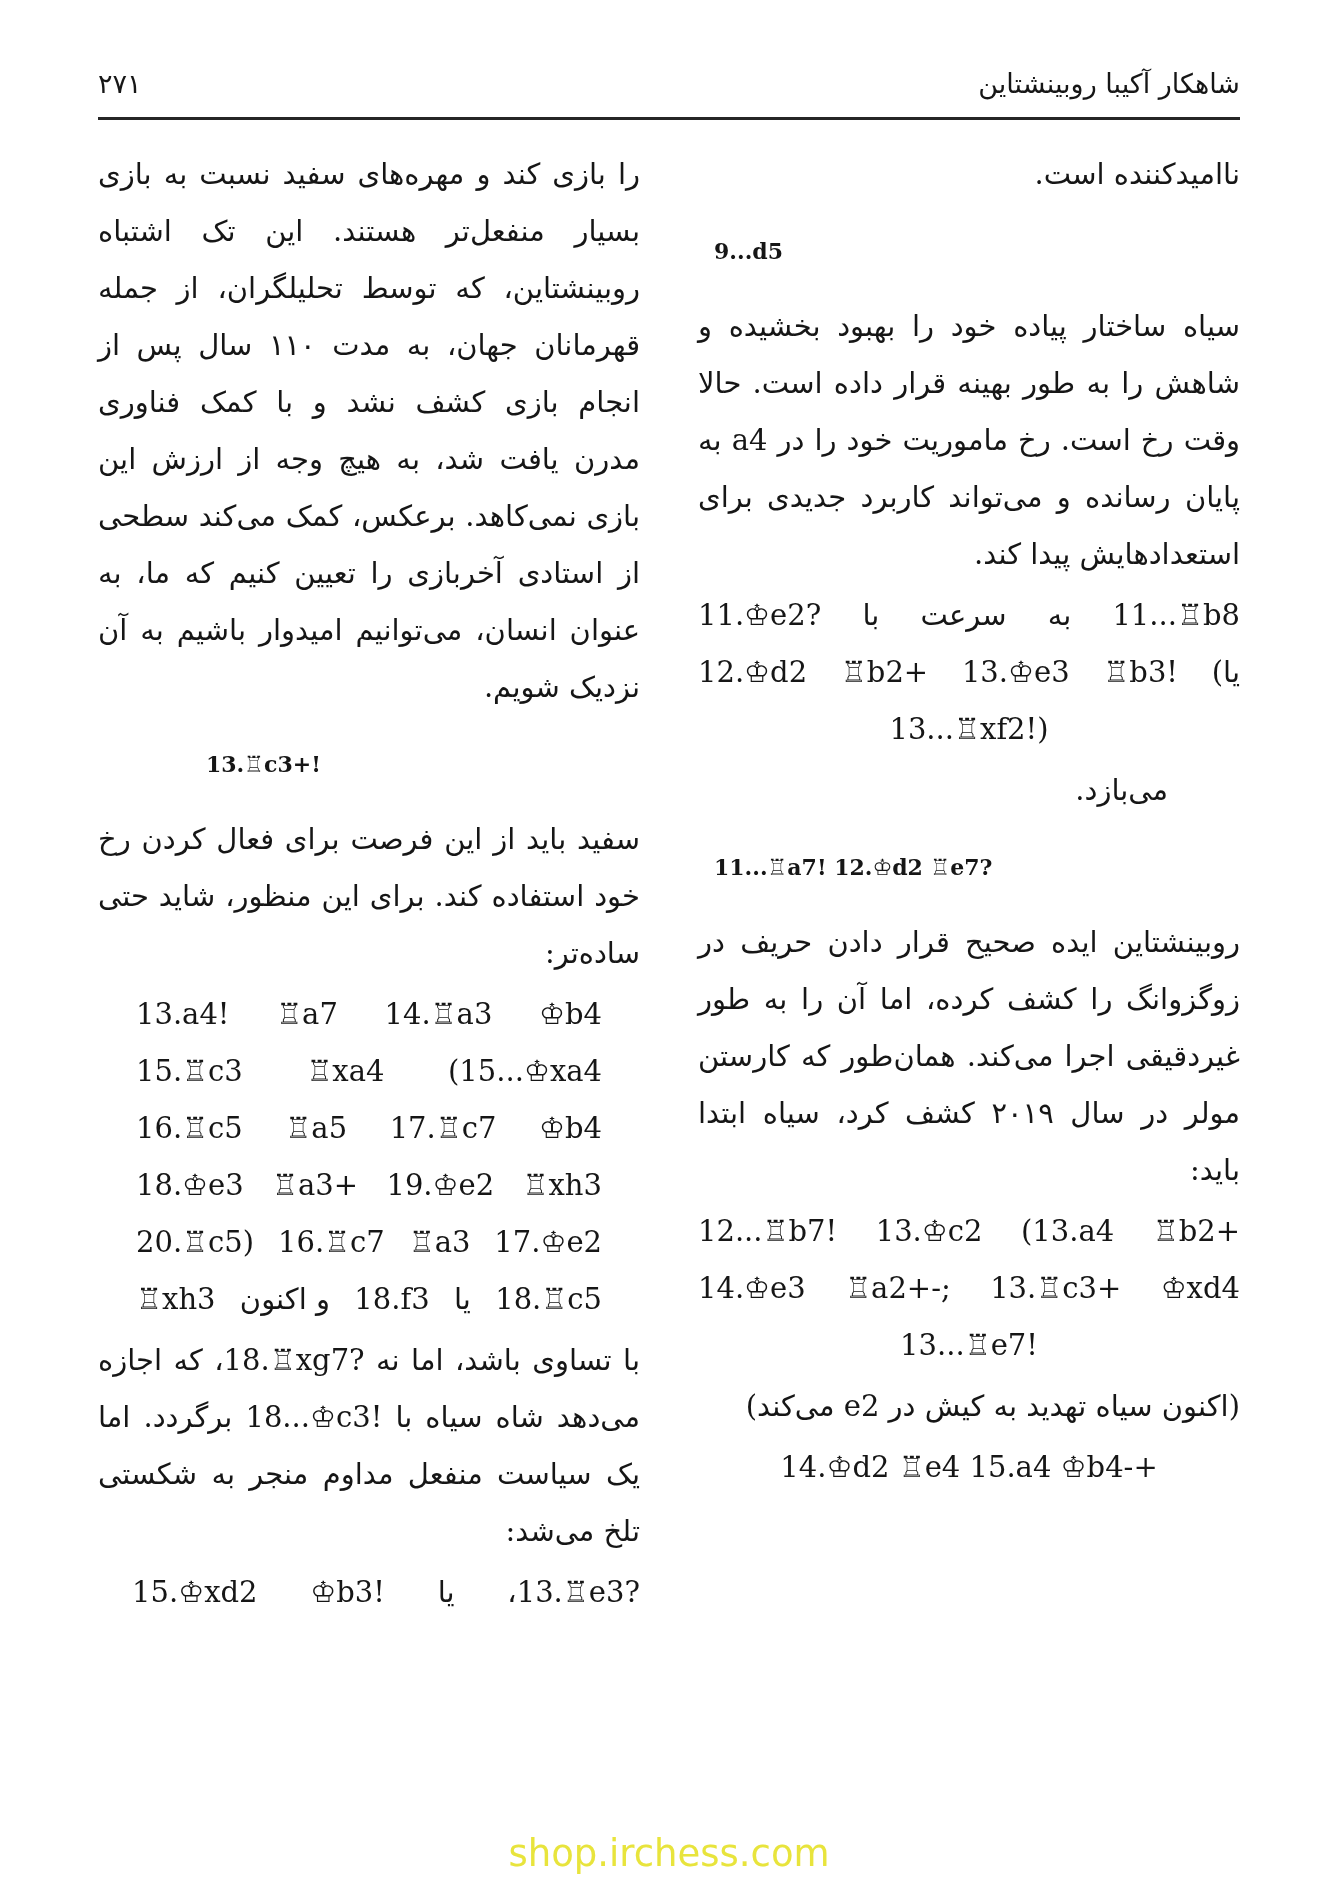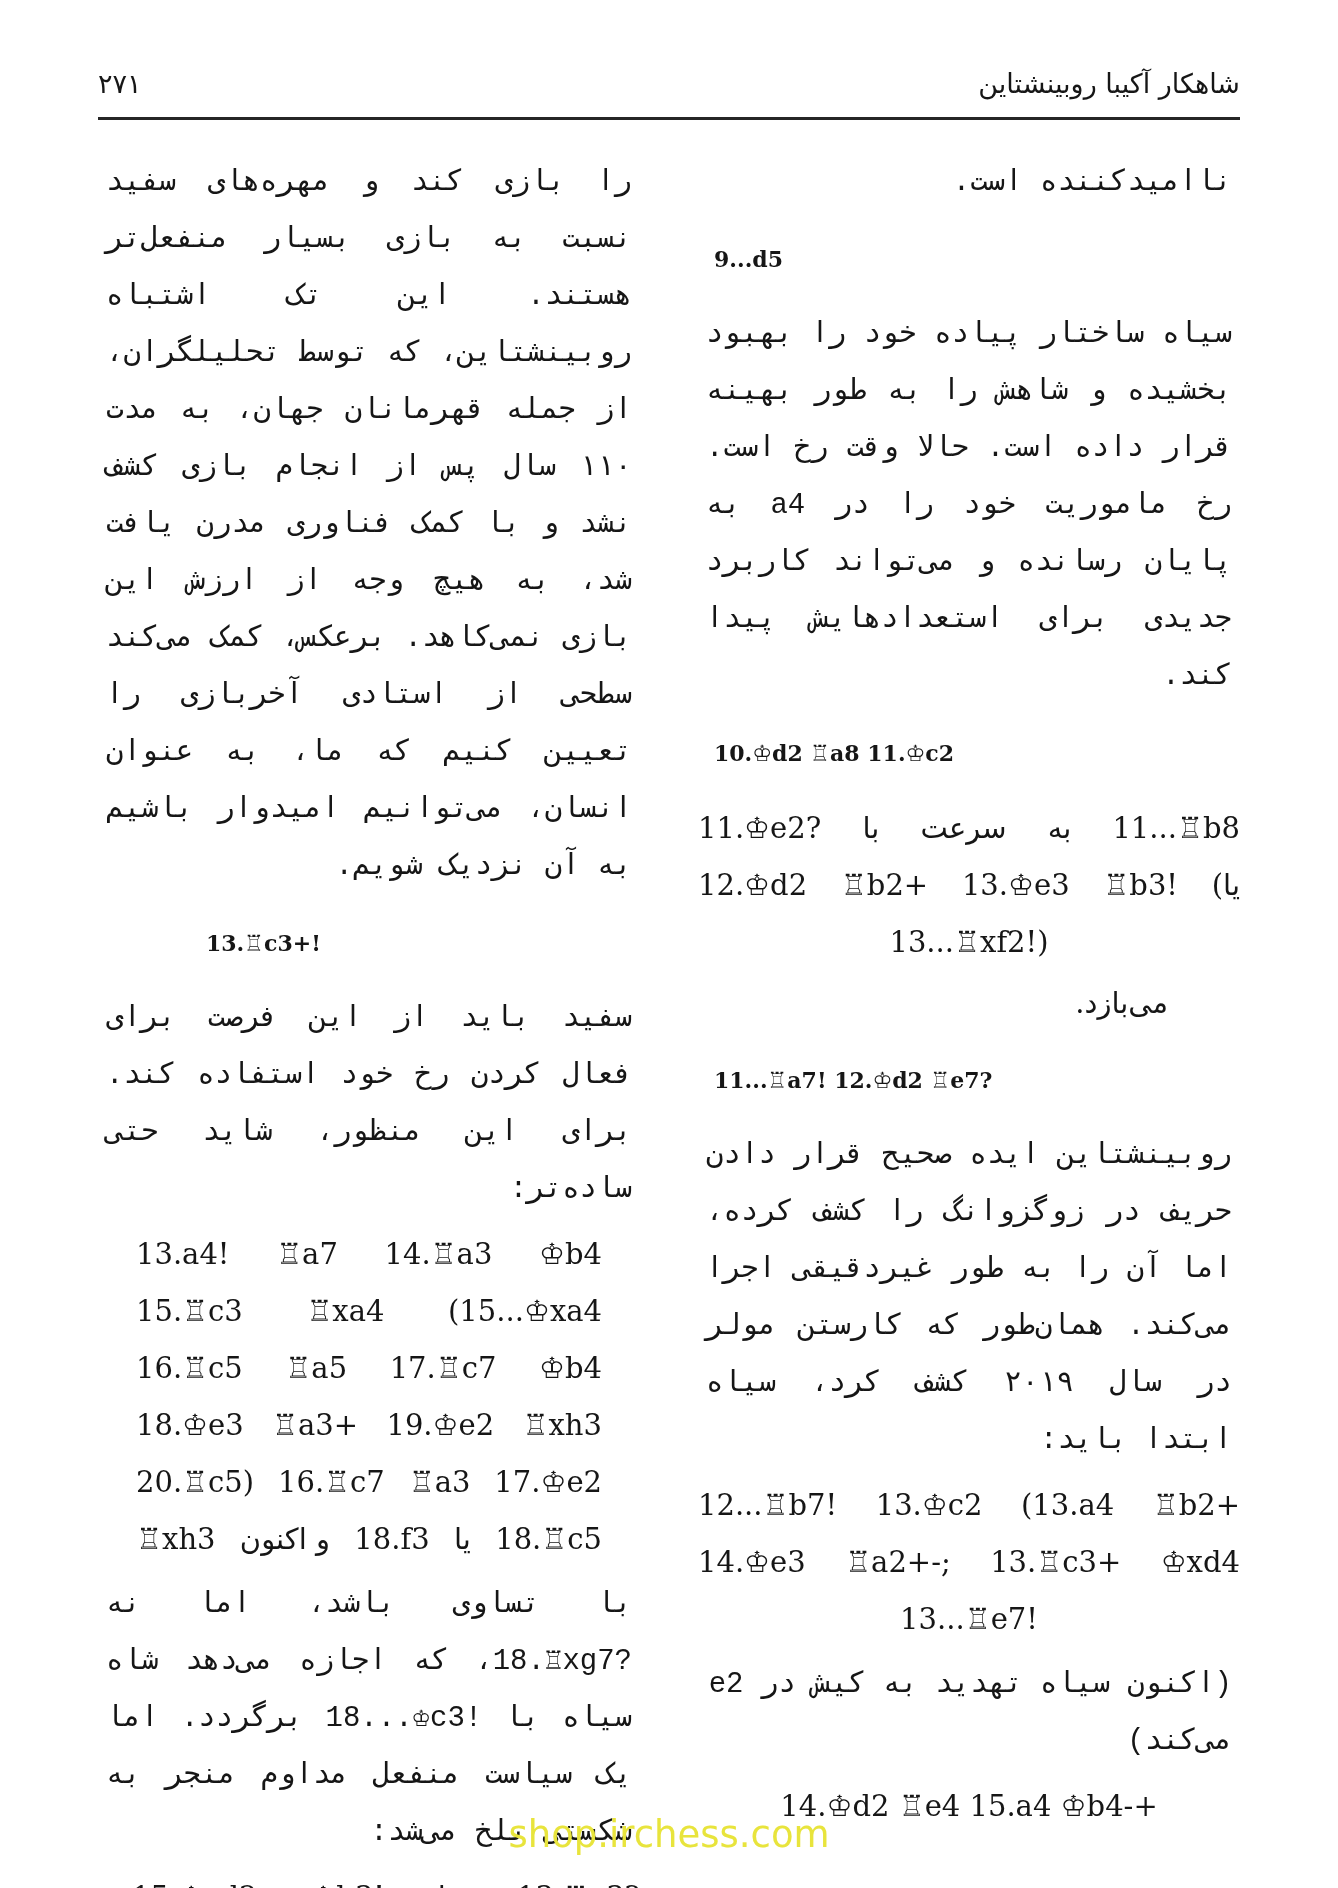--- a/index.html
+++ b/index.html
@@ -24,41 +24,41 @@
   }
   .hdr .pnum{letter-spacing:1px;}
   
   .columns{
     display:flex;direction:rtl;
     gap:58px;
     margin-top:26px;
   }
   .col{flex:1 1 0;min-width:0;font-size:29px;line-height:57px;}
   
-  .para{direction:rtl;text-align:justify;margin:8px;font-family:Liberation Mono, monospace;}
+  .para{direction:rtl;text-align:justify;margin:0;}
   .para.tight{text-align:right;}
   .para.left-hug{text-align:right;}
   .loses{direction:rtl;text-align:right;padding-left:0;padding-right:72px;margin:2px 0 4px;}
   .heading{
     direction:ltr;text-align:left;
     font-weight:bold;font-size:22px;
     margin:20px 0 18px;padding-left:16px;
     white-space:nowrap;
   }
   .heading.deep{padding-left:108px;}
   .moves{direction:ltr;text-align:left;margin:4px 0;}
   .moves-line{display:flex;justify-content:space-between;align-items:baseline;}
   .moves-line[dir="rtl"]{direction:rtl;}
   .moves-line span{white-space:nowrap;}
   .moves .plain{display:block;direction:ltr;text-align:center;}
   .inset{padding-left:38px;padding-right:38px;}
   .inset-l{padding-left:34px;}
   
   .footer{
-    position:absolute;left:0;bottom:31px;width:100%;
+    position:absolute;left:0;bottom:12px;width:100%;
     text-align:center;direction:ltr;
     font-family:"DejaVu Sans","Liberation Sans",sans-serif;
     font-size:37px;line-height:1.2;
   }
   .footer .site{color:#e8e43c;text-decoration:none;cursor:pointer;}
 </style>
 </head>
 <body>
 
 <div class="page">
@@ -70,21 +70,20 @@
 
   <main class="columns">
 
     <section class="col">
       <p class="para tight">ناامیدکننده است.</p>
 
       <div class="heading">9...d5</div>
 
       <p class="para">سیاه ساختار پیاده خود را بهبود بخشیده و شاهش را به طور بهینه قرار داده است. حالا وقت رخ است. رخ ماموریت خود را در a4 به پایان رسانده و می‌تواند کاربرد جدیدی برای استعدادهایش پیدا کند.</p>
 
-      <div class="heading">10.♔d2 ♖a8 11.♔c2</div>
 
       <div class="moves">
         <div class="moves-line" dir="rtl">
             <span dir="ltr">11...♖b8</span>
             <span dir="rtl">به</span>
             <span dir="rtl">سرعت</span>
             <span dir="rtl">با</span>
             <span dir="ltr">11.♔e2?</span>
           </div>
         <div class="moves-line" dir="ltr">

